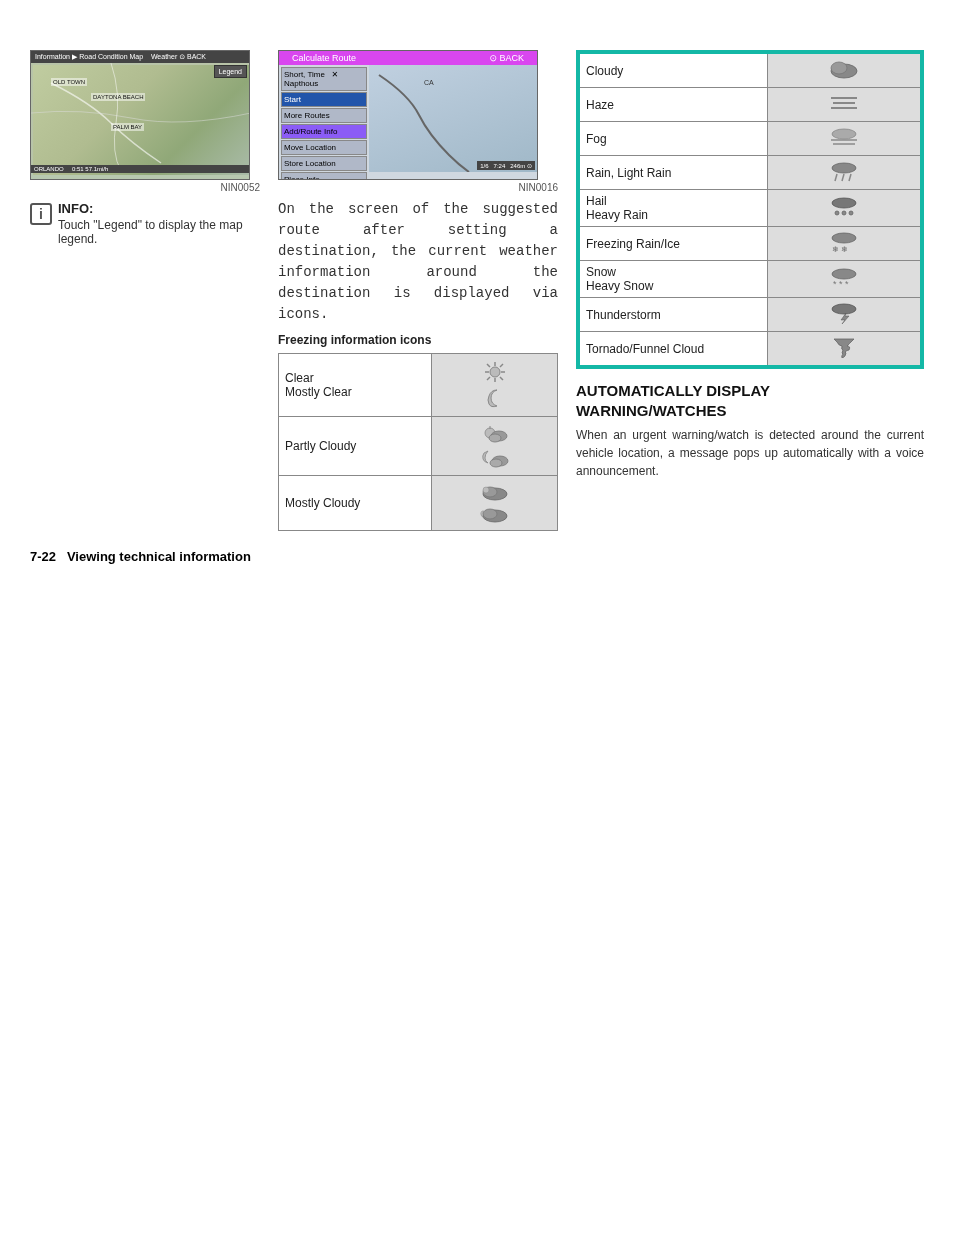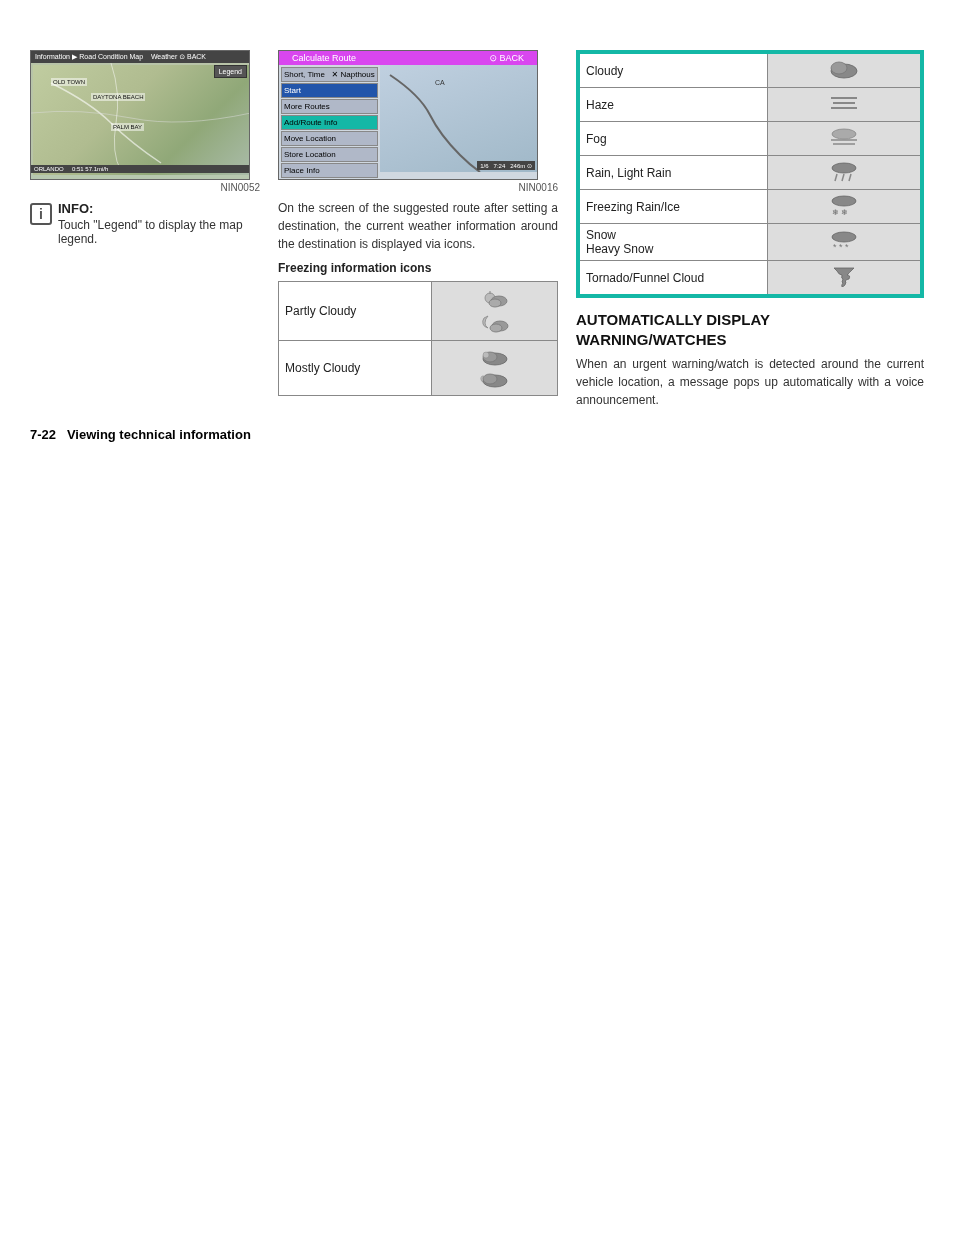--- a/index.html
+++ b/index.html
@@ -87,25 +87,26 @@
     .section-heading {
       font-size: 15px;
       font-weight: bold;
       text-transform: uppercase;
       line-height: 1.3;
       margin-bottom: 8px;
       color: #111;
     }
 
     .section-body {
-      font-size: 12px;
+      font-size: 14px;
       line-height: 1.5;
       color: #333;
       text-align: justify;
       margin-bottom: 8px;
+      font-family: Liberation Mono, monospace;
     }
 
     .subsection-label {
       font-size: 12px;
       font-weight: bold;
       margin-bottom: 6px;
     }
 
     
     .weather-table {
@@ -302,25 +303,25 @@
     </div>
 
     <div class="col-middle">
 
       <div class="nav-screen-mid">
         <div class="top-bar">
           <span>Calculate Route</span>
           <span>⊙ BACK</span>
         </div>
         <div style="display:flex;">
-          <div class="menu-items" style="width:101px;padding:2px;">
+          <div class="menu-items" style="width:90px;padding:2px;">
             <div class="menu-item selected" style="font-size:8px;padding:2px;background:#b0b8c8;color:#000;border:1px solid #888;margin-bottom:1px;">Short, Time &nbsp; ✕ Napthous</div>
             <div class="menu-item" style="font-size:8px;padding:2px;background:#2255aa;color:#fff;border:1px solid #888;margin-bottom:1px;">Start</div>
             <div class="menu-item" style="font-size:8px;padding:2px;background:#b0b8c8;color:#000;border:1px solid #888;margin-bottom:1px;">More Routes</div>
-            <div class="menu-item" style="font-size:8px;padding:2px;background:#14b8a6;color:#000;border:1px solid #888;margin-bottom:1px;">Add/Route Info</div>
+            <div class="menu-item" style="font-size:8px;padding:2px;background:#8b5cf6;color:#000;border:1px solid #888;margin-bottom:1px;">Add/Route Info</div>
             <div class="menu-item" style="font-size:8px;padding:2px;background:#b0b8c8;color:#000;border:1px solid #888;margin-bottom:1px;">Move Location</div>
             <div class="menu-item" style="font-size:8px;padding:2px;background:#b0b8c8;color:#000;border:1px solid #888;margin-bottom:1px;">Store Location</div>
             <div class="menu-item" style="font-size:8px;padding:2px;background:#b0b8c8;color:#000;border:1px solid #888;margin-bottom:1px;">Place Info</div>
           </div>
           <div style="flex:1;background:linear-gradient(160deg,#c0d0e0,#a0b8c8);position:relative;height:107px;">
             <svg width="100%" height="100%" style="position:absolute;top:0;left:0;">
               <path d="M10,10 Q40,30 50,50 Q60,70 80,90 Q90,100 100,107" stroke="#666" stroke-width="2" fill="none"></path>
               <text x="55" y="20" font-size="7" fill="#333">CA</text>
             </svg>
             <div style="position:absolute;bottom:2px;right:2px;background:#444;color:#fff;font-size:6px;padding:1px 3px;">1/6 &nbsp; 7:24 &nbsp; 246m ⊙</div>
@@ -329,20 +330,43 @@
       </div>
 
       <div class="screen-caption">NIN0016</div>
 
       <div class="section-body">On the screen of the suggested route after setting a destination, the current weather information around the destination is displayed via icons.</div>
       <div class="subsection-label">Freezing information icons</div>
 
       <table class="weather-table">
         <tbody>
 
+          <tr>
+            <td class="label-cell">Clear<br>Mostly Clear</td>
+            <td class="icon-cell">
+              <div class="multi-icons">
+
+                <svg width="24" height="24">
+                  <circle cx="12" cy="12" r="5" fill="#bbb" stroke="#888" stroke-width="1"></circle>
+                  <line x1="12" y1="2" x2="12" y2="6" stroke="#888" stroke-width="1.5"></line>
+                  <line x1="12" y1="18" x2="12" y2="22" stroke="#888" stroke-width="1.5"></line>
+                  <line x1="2" y1="12" x2="6" y2="12" stroke="#888" stroke-width="1.5"></line>
+                  <line x1="18" y1="12" x2="22" y2="12" stroke="#888" stroke-width="1.5"></line>
+                  <line x1="4" y1="4" x2="7" y2="7" stroke="#888" stroke-width="1.5"></line>
+                  <line x1="17" y1="17" x2="20" y2="20" stroke="#888" stroke-width="1.5"></line>
+                  <line x1="20" y1="4" x2="17" y2="7" stroke="#888" stroke-width="1.5"></line>
+                  <line x1="4" y1="20" x2="7" y2="17" stroke="#888" stroke-width="1.5"></line>
+                </svg>
+
+                <svg width="24" height="24">
+                  <path d="M14,4 Q8,6 8,12 Q8,18 14,20 Q8,22 6,18 Q4,14 6,10 Q8,4 14,4 Z" fill="#bbb" stroke="#888" stroke-width="1"></path>
+                </svg>
+              </div>
+            </td>
+          </tr>
 
           <tr>
             <td class="label-cell">Partly Cloudy</td>
             <td class="icon-cell">
               <div class="multi-icons">
                 <svg width="30" height="22">
                   <circle cx="10" cy="10" r="5" fill="#bbb" stroke="#888" stroke-width="0.8"></circle>
                   <line x1="10" y1="3" x2="10" y2="6" stroke="#888" stroke-width="1"></line>
                   <ellipse cx="19" cy="13" rx="8" ry="5" fill="#999" stroke="#777" stroke-width="0.8"></ellipse>
                   <ellipse cx="15" cy="15" rx="6" ry="4" fill="#aaa" stroke="#777" stroke-width="0.8"></ellipse>
@@ -416,34 +440,54 @@
             <td class="icon-cell">
               <svg width="30" height="22">
                 <ellipse cx="15" cy="8" rx="12" ry="5" fill="#888" stroke="#666" stroke-width="0.8"></ellipse>
                 <line x1="8" y1="14" x2="6" y2="21" stroke="#888" stroke-width="1.5"></line>
                 <line x1="15" y1="14" x2="13" y2="21" stroke="#888" stroke-width="1.5"></line>
                 <line x1="22" y1="14" x2="20" y2="21" stroke="#888" stroke-width="1.5"></line>
               </svg>
             </td>
           </tr>
           <tr>
+            <td class="label-cell">Hail<br>Heavy Rain</td>
+            <td class="icon-cell">
+              <svg width="30" height="22">
+                <ellipse cx="15" cy="7" rx="12" ry="5" fill="#777" stroke="#555" stroke-width="0.8"></ellipse>
+                <circle cx="8" cy="17" r="2" fill="#888" stroke="#666" stroke-width="0.8"></circle>
+                <circle cx="15" cy="17" r="2" fill="#888" stroke="#666" stroke-width="0.8"></circle>
+                <circle cx="22" cy="17" r="2" fill="#888" stroke="#666" stroke-width="0.8"></circle>
+              </svg>
+            </td>
+          </tr>
+          <tr>
             <td class="label-cell">Freezing Rain/Ice</td>
             <td class="icon-cell">
               <svg width="30" height="22">
                 <ellipse cx="15" cy="7" rx="12" ry="5" fill="#888" stroke="#666" stroke-width="0.8"></ellipse>
                 <text x="3" y="21" font-size="8" fill="#666">❄ ❄</text>
               </svg>
             </td>
           </tr>
           <tr>
             <td class="label-cell">Snow<br>Heavy Snow</td>
             <td class="icon-cell">
               <svg width="30" height="22">
                 <ellipse cx="15" cy="7" rx="12" ry="5" fill="#888" stroke="#666" stroke-width="0.8"></ellipse>
                 <text x="4" y="20" font-size="9" fill="#777">* * *</text>
+              </svg>
+            </td>
+          </tr>
+          <tr>
+            <td class="label-cell">Thunderstorm</td>
+            <td class="icon-cell">
+              <svg width="30" height="22">
+                <ellipse cx="15" cy="7" rx="12" ry="5" fill="#777" stroke="#555" stroke-width="0.8"></ellipse>
+                <polygon points="17,11 12,18 16,18 13,22 20,14 16,14" fill="#888" stroke="#555" stroke-width="0.5"></polygon>
               </svg>
             </td>
           </tr>
           <tr>
             <td class="label-cell">Tornado/Funnel Cloud</td>
             <td class="icon-cell">
               <svg width="30" height="22">
                 <path d="M5,3 Q15,3 25,3 Q20,8 18,10 Q22,10 20,14 Q18,14 16,16 Q18,16 16,20 Q14,22 13,22 Q12,20 14,18 Q12,18 14,14 Q12,14 13,10 Q10,10 8,6 Z" fill="#888" stroke="#666" stroke-width="0.8"></path>
               </svg>
             </td>

